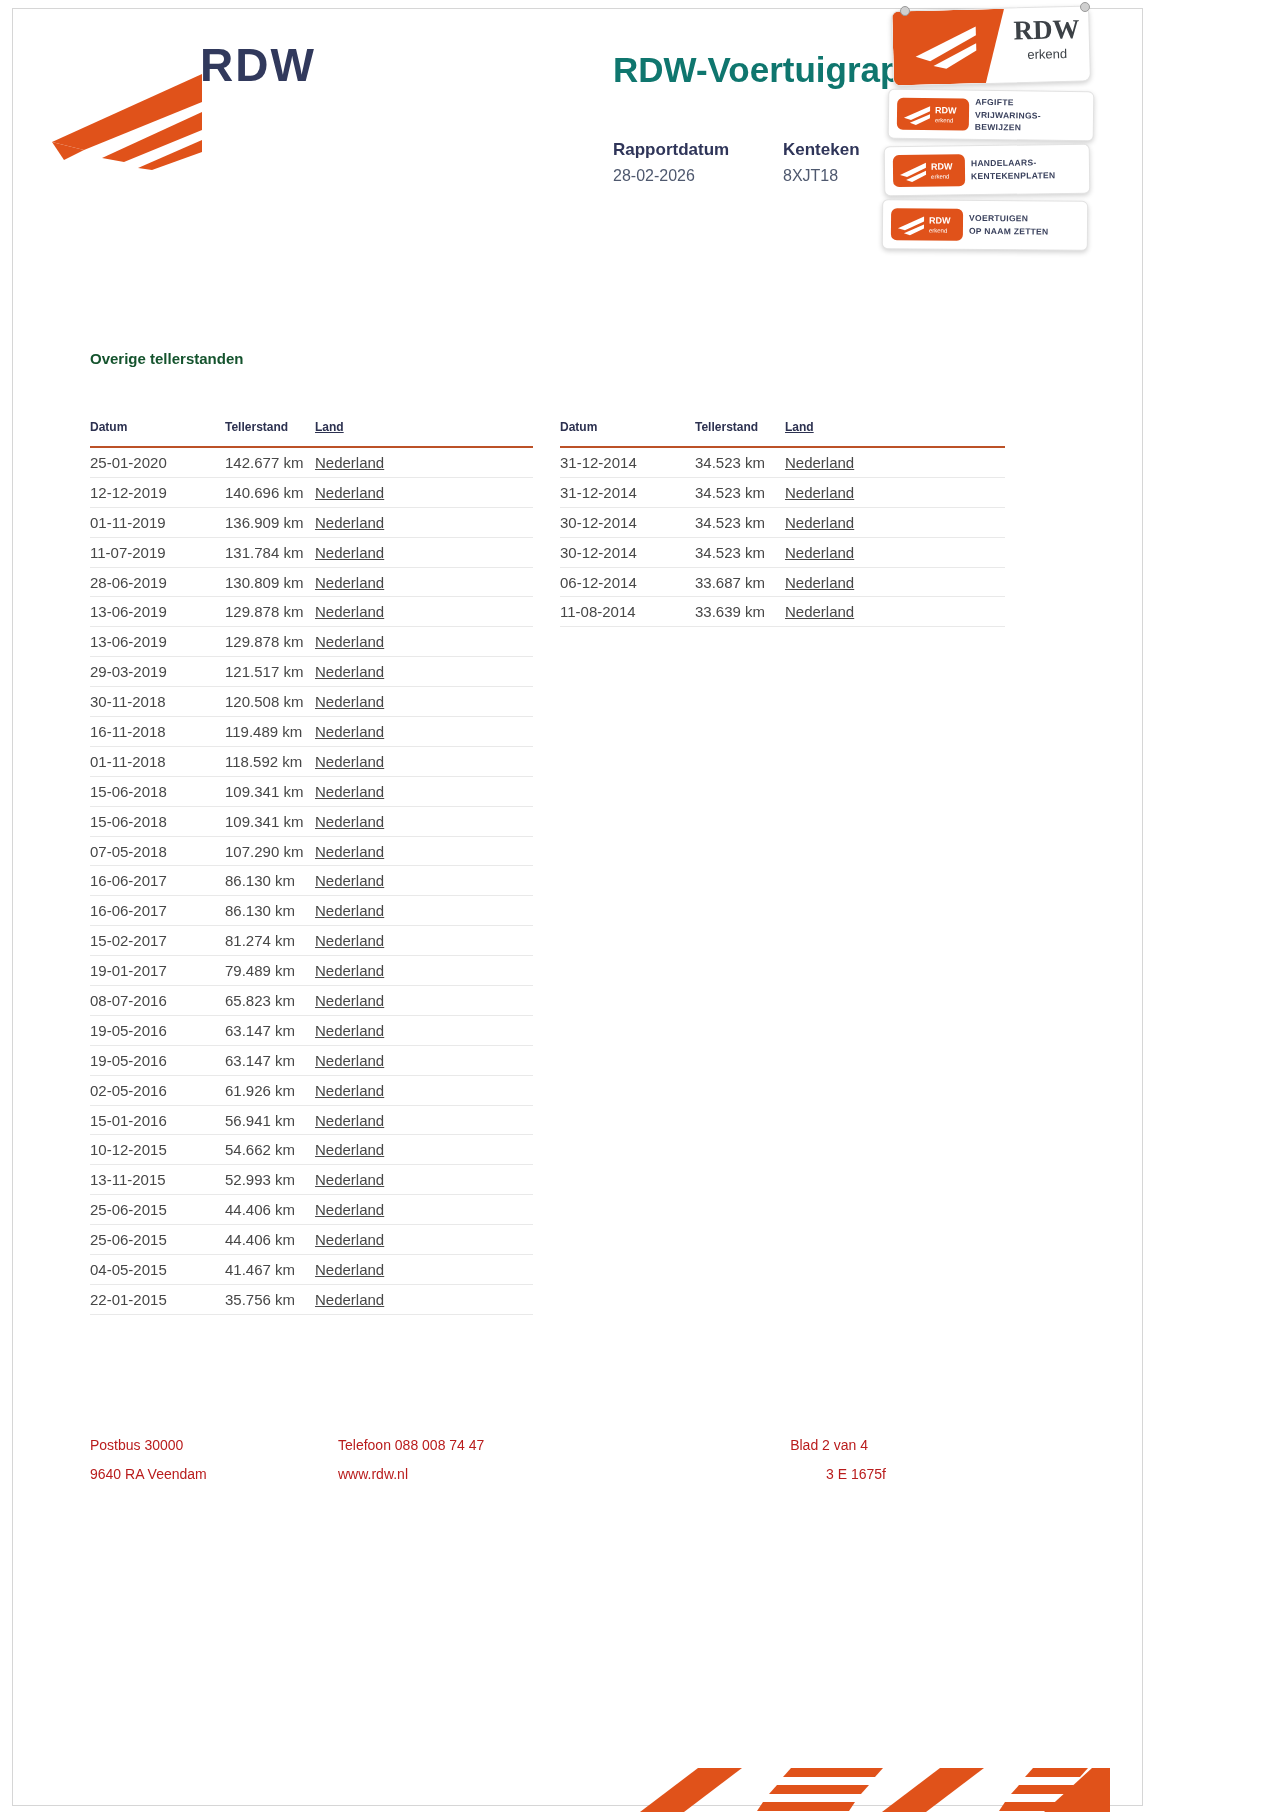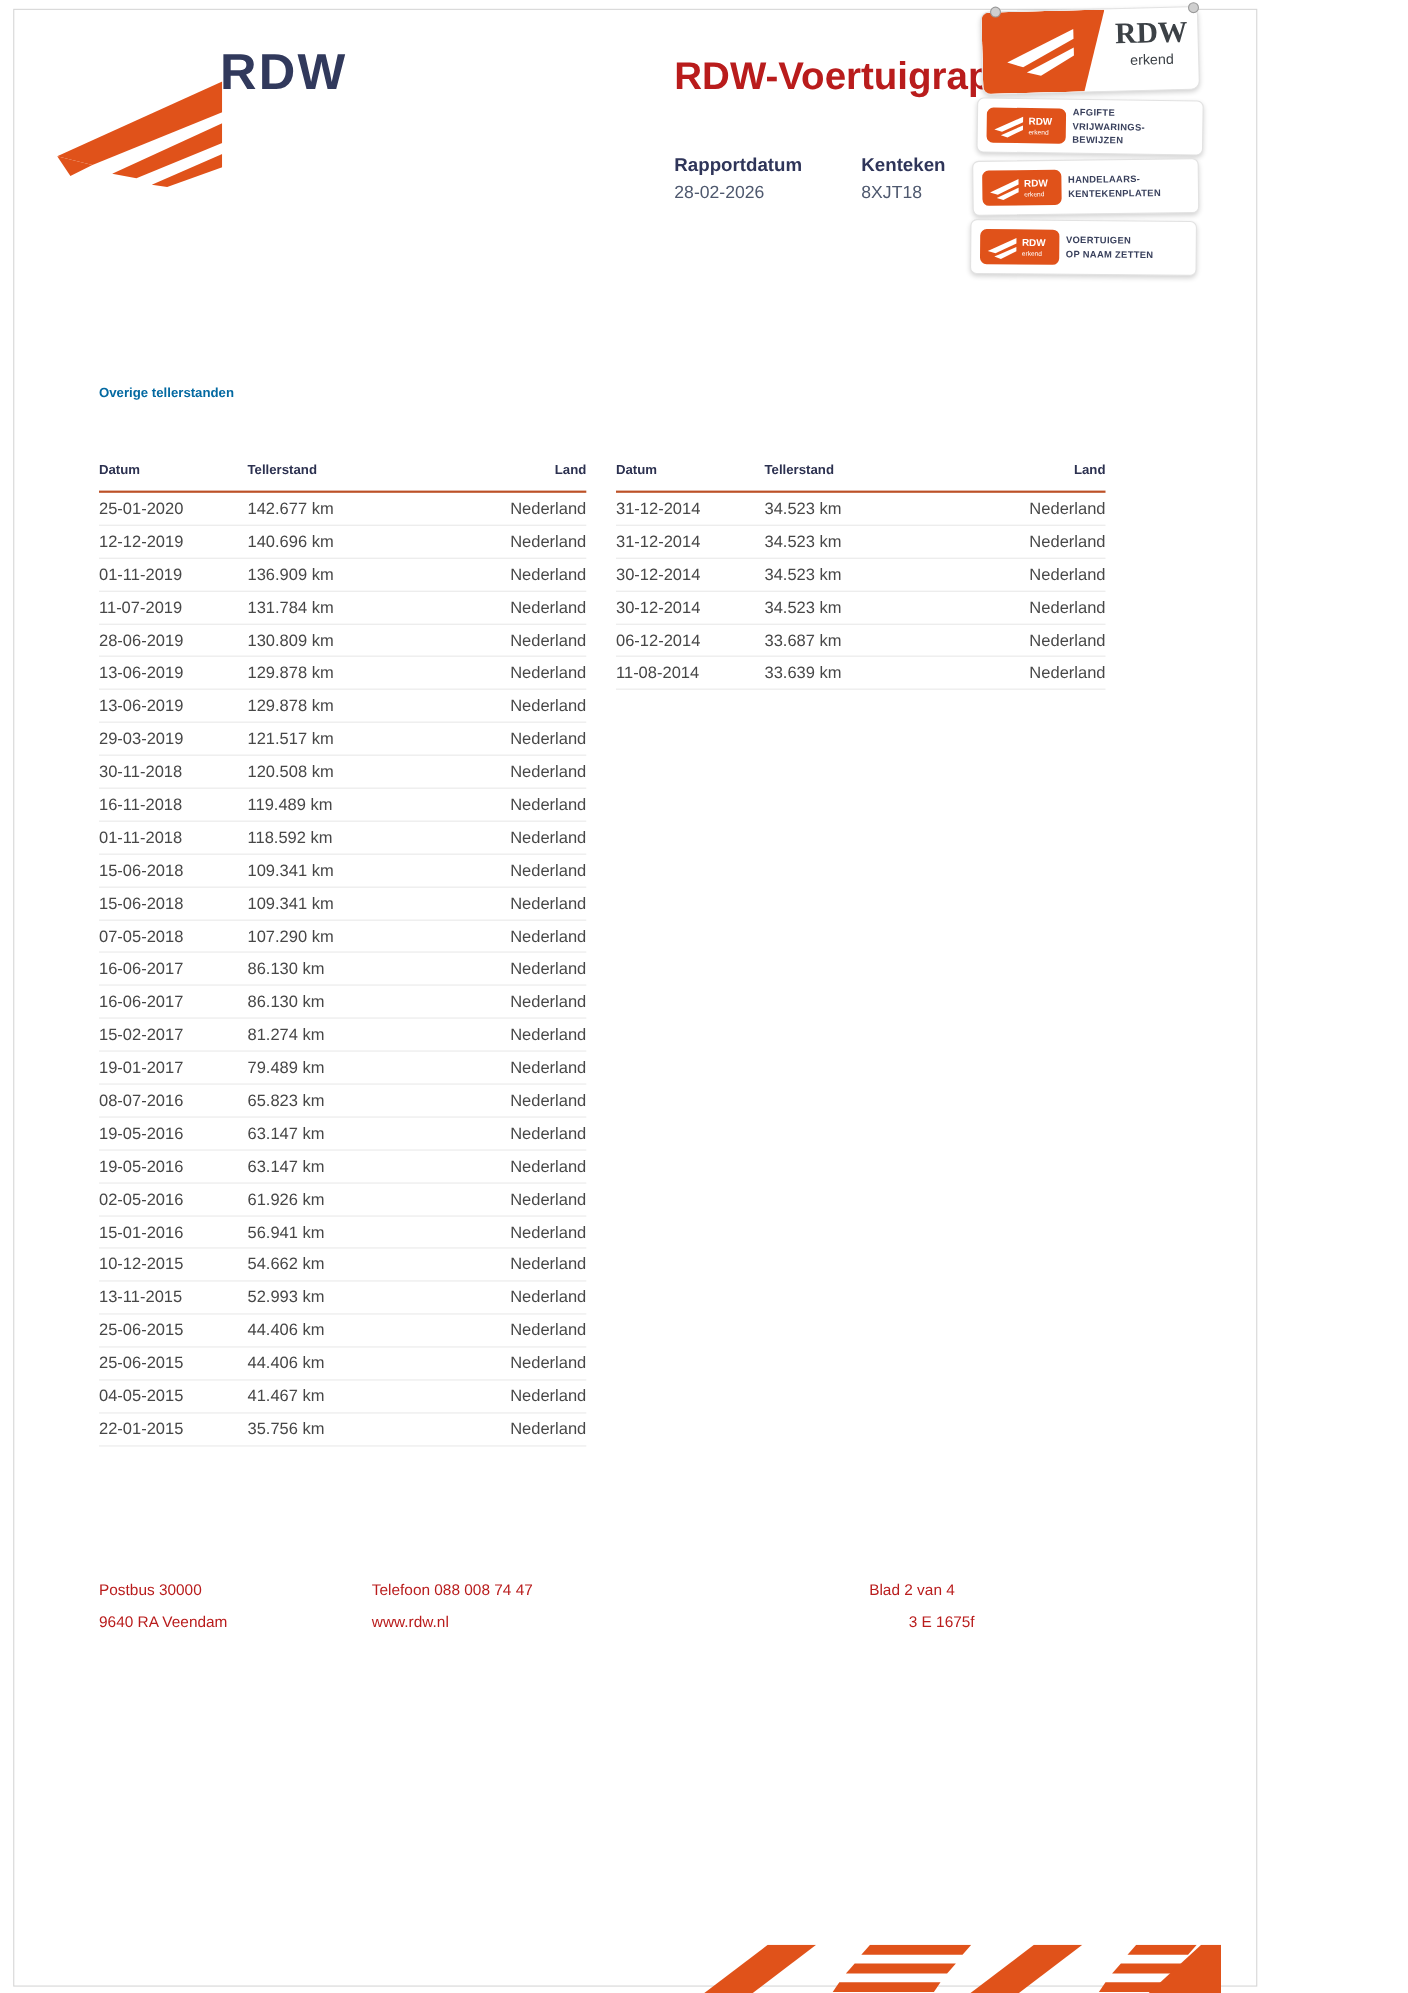--- a/index.html
+++ b/index.html
@@ -8,21 +8,21 @@
   .page-frame{position:absolute;left:12px;top:8px;right:10px;bottom:6px;
         border:1px solid #d6d6d6;z-index:0;}
 
   
   .logo{position:absolute;left:52px;top:38px;z-index:1;}
   .logo-mark{position:absolute;left:0;top:30px;width:150px;height:105px;}
   .logo-text{position:absolute;left:148px;top:0;font-size:46px;font-weight:700;
         letter-spacing:2px;color:#31395c;}
 
   .doc-title{position:absolute;left:613px;top:50px;margin:0;font-size:35px;
-        font-weight:700;color:#b91c1c;z-index:1;white-space:nowrap;}
+        font-weight:700;color:#0f766e;z-index:1;white-space:nowrap;}
 
   .meta{position:absolute;top:118px;z-index:1;margin-top:22px;}
   .meta-date{left:613px;}
   .meta-plate{left:783px;}
   .meta-label{font-size:17px;font-weight:700;color:#2f3559;}
   .meta-value{font-size:16px;color:#4e586e;margin-top:7px;}
 
   
   .badges{position:absolute;left:872px;top:0;width:240px;height:268px;z-index:5;}
   .badge{position:absolute;background:#fff;border:1px solid #e2e2e2;
@@ -44,33 +44,33 @@
         letter-spacing:.3px;line-height:1.5;white-space:pre-line;}
   .badge-s1{left:16px;top:90px;transform:rotate(.8deg);}
   .badge-s2{left:12px;top:145px;transform:rotate(-.7deg);}
   .badge-s3{left:10px;top:200px;transform:rotate(.5deg);}
   .screw{position:absolute;width:8px;height:8px;border-radius:50%;
         background:#cfcfcf;border:1px solid #9a9a9a;z-index:6;}
   .screw-l{left:28px;top:6px;}
   .screw-r{left:208px;top:2px;}
 
   
-  .section-title{position:absolute;left:90px;top:350px;margin:0;font-size:12px;
-        font-weight:700;color:#0369a1;z-index:1;}
+  .section-title{position:absolute;left:90px;top:350px;margin:0;font-size:15px;
+        font-weight:700;color:#14532d;z-index:1;}
 
   .odo-table{position:absolute;top:420px;z-index:1;}
   .table-left{left:90px;width:443px;}
   .table-right{left:560px;width:445px;}
   .thead{display:flex;height:26px;border-bottom:2px solid #bc5127;
         font-size:12px;font-weight:700;color:#2c3150;}
   .col{display:block;}
   .c-datum{width:135px;text-align:left;}
   .c-teller{width:90px;}
   .th.c-teller{text-align:left;}
-  .c-land{flex:1;text-align:right;}
+  .c-land{flex:1;text-decoration:underline;}
   .trow{display:flex;height:29.9px;align-items:center;
         border-bottom:1px solid #e9e9e9;font-size:15px;color:#474747;
         box-sizing:border-box;}
 
   
   .fitem{position:absolute;font-size:14px;color:#b91c1c;z-index:1;}
   .f-addr1{left:90px;top:1437px;}
   .f-addr2{left:90px;top:1466px;}
   .f-phone{left:338px;top:1437px;}
   .f-web{left:338px;top:1466px;}

